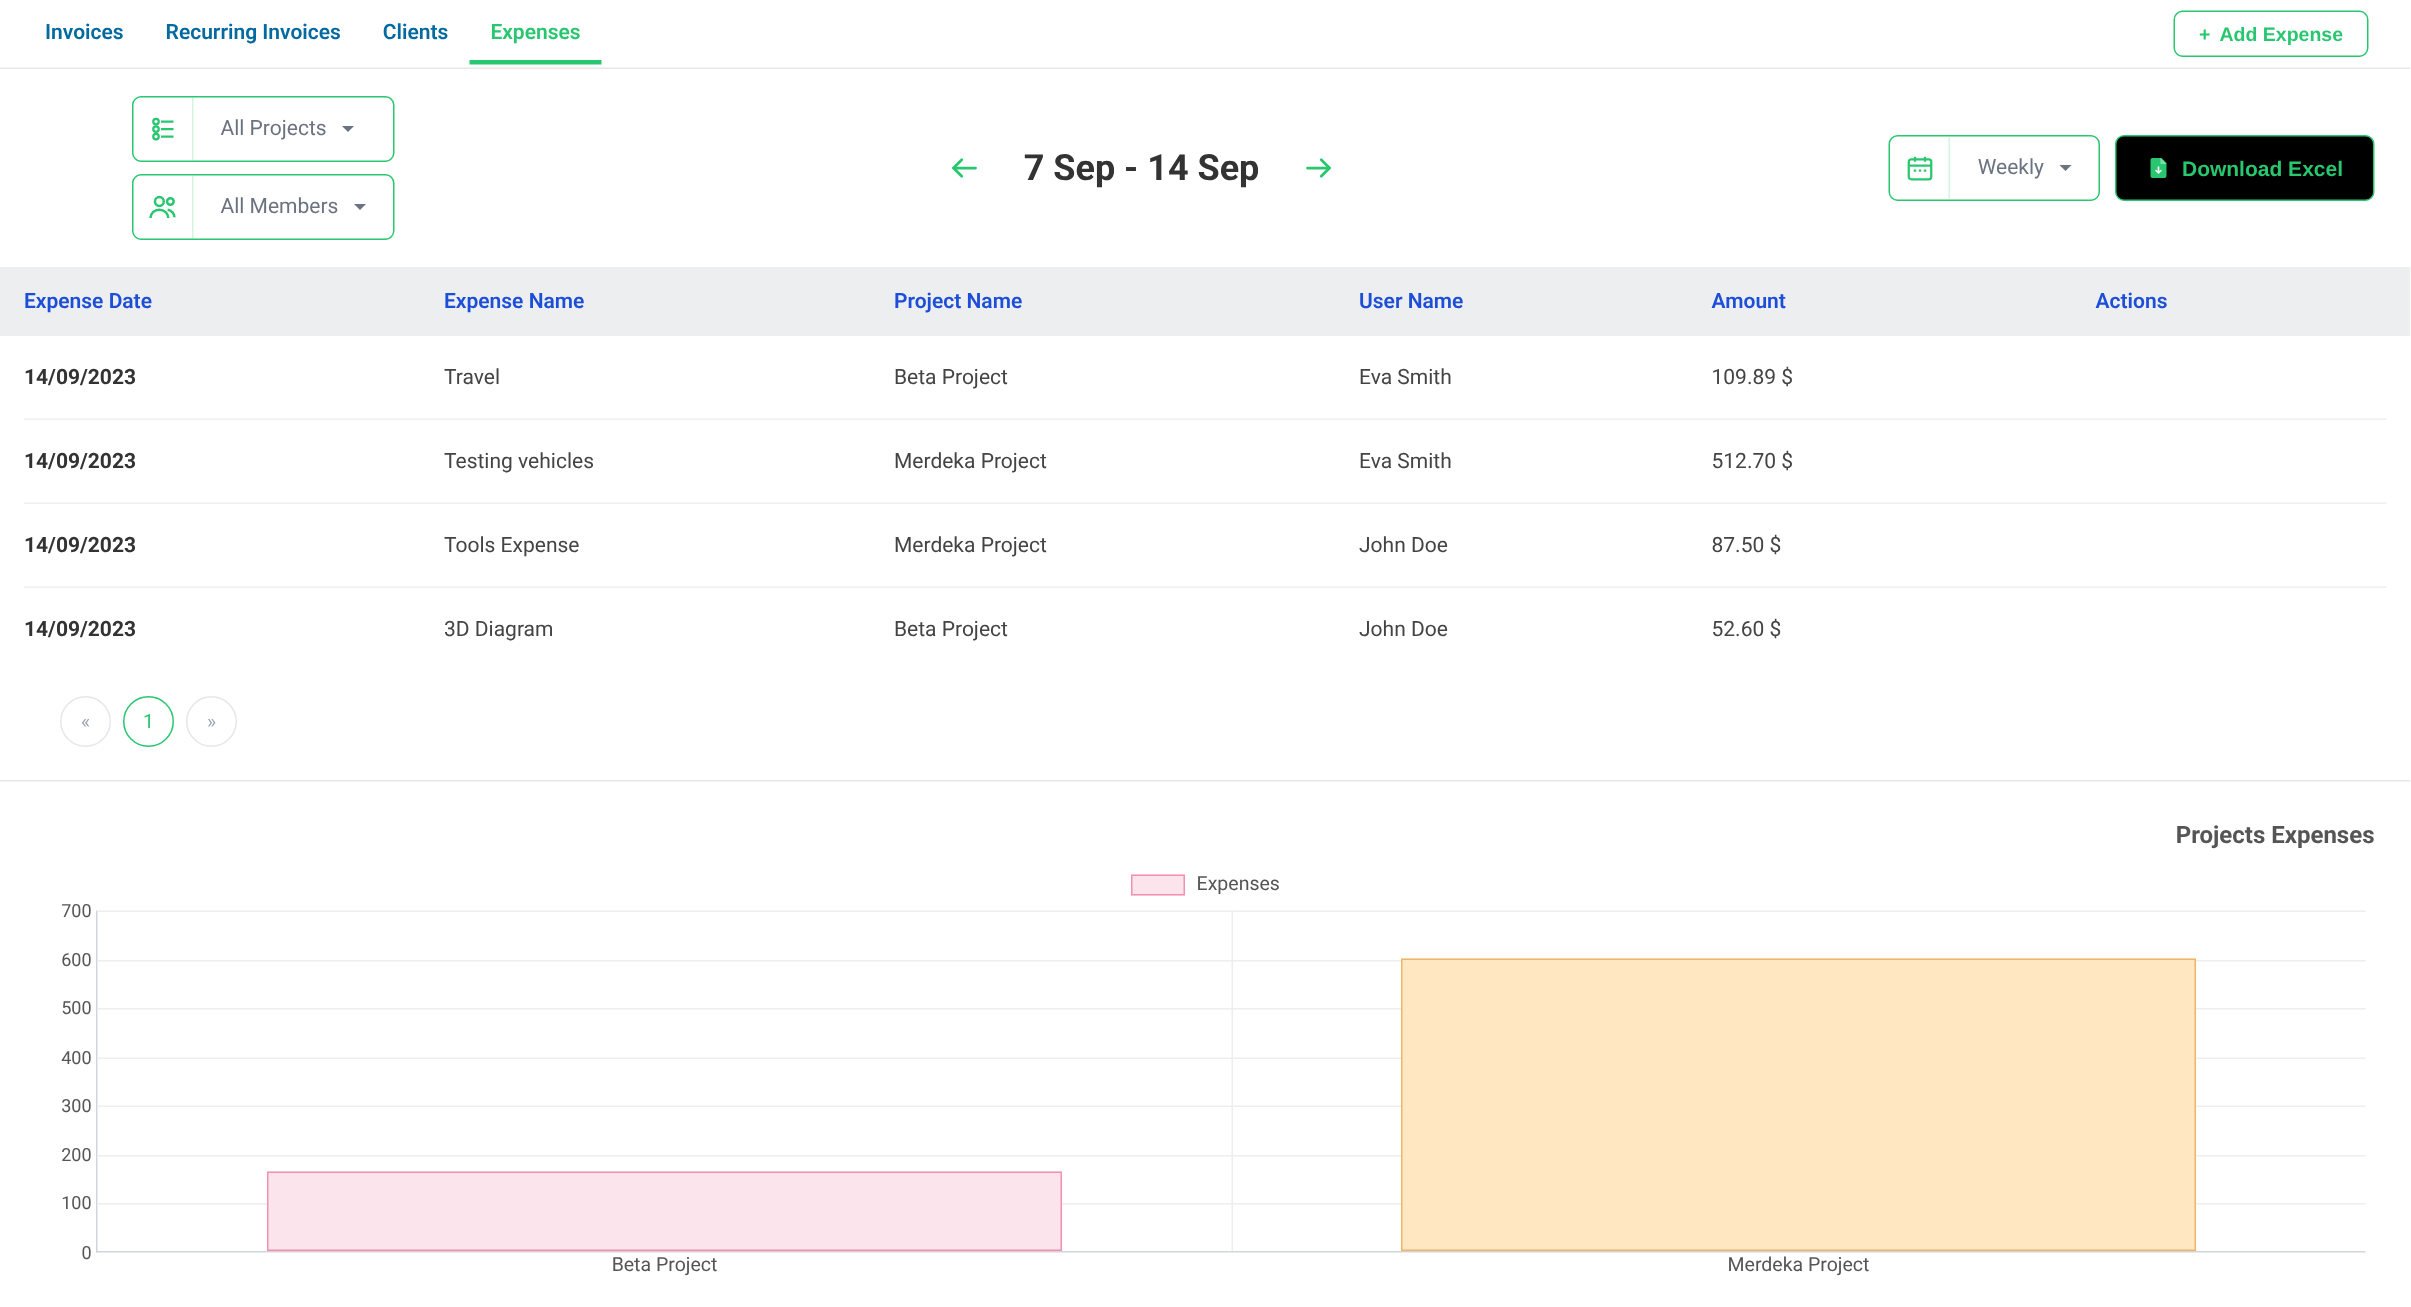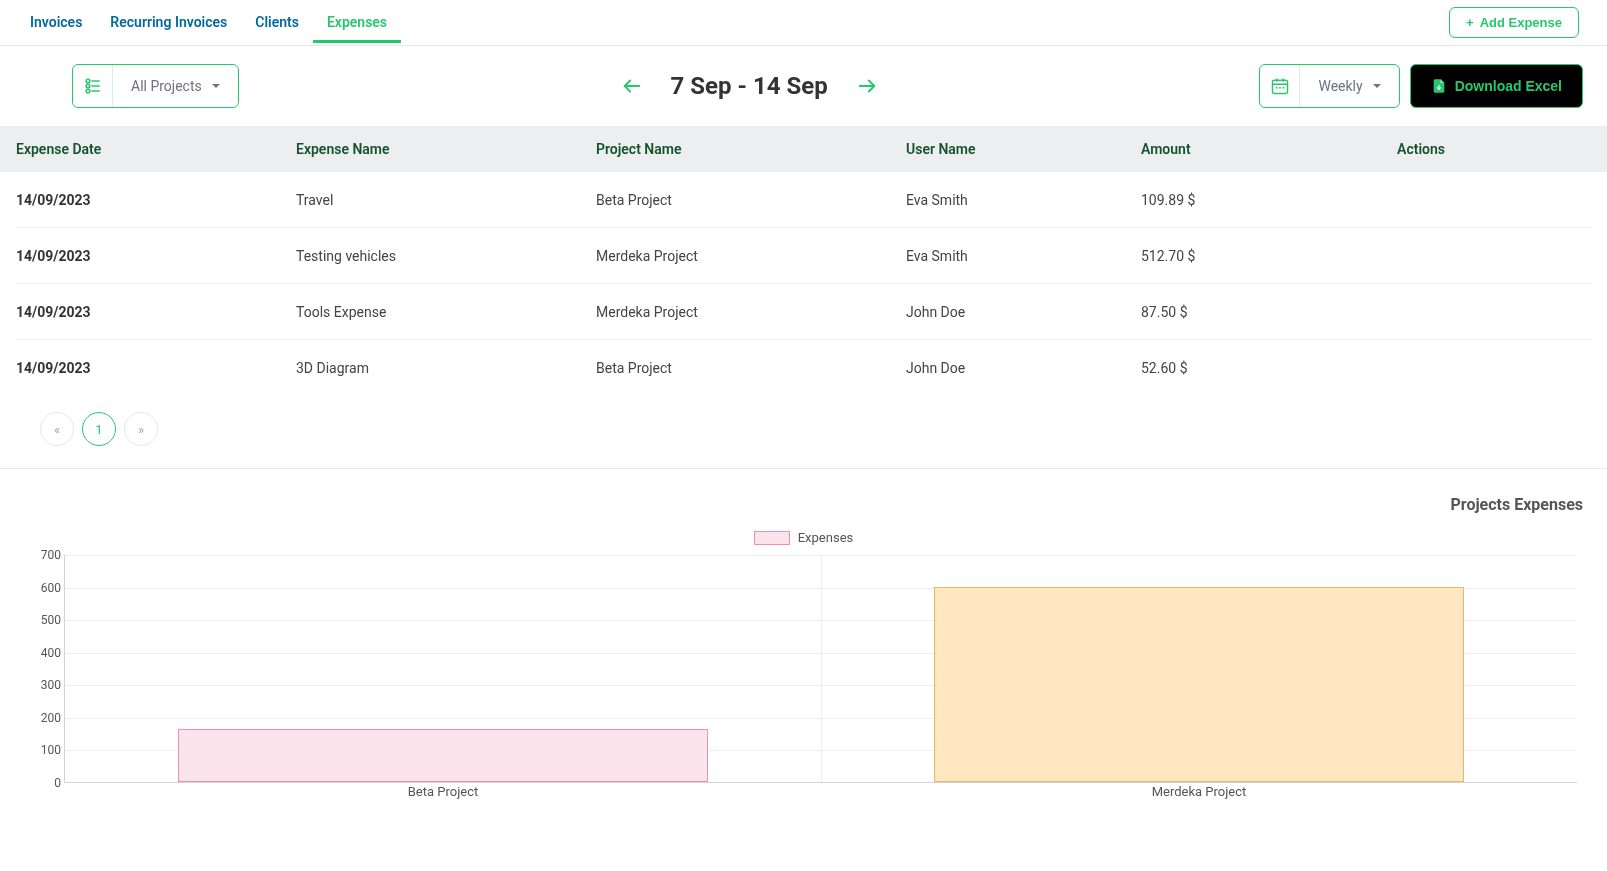--- a/index.html
+++ b/index.html
@@ -131,21 +131,21 @@
     height: 44px;
   }
 
   
   .table-header {
     display: grid;
     grid-template-columns: 280px 300px 310px 235px 200px 160px;
     background: #eceef0;
     font-size: 14px;
     font-weight: 600;
-    color: #14532d;
+    color: #1d4ed8;
     height: 46px;
     align-items: center;
     padding: 0 16px;
   }
   .th-actions { text-align: center; }
 
   .table-body { padding: 0 16px; }
   .row {
     display: grid;
     grid-template-columns: 280px 300px 310px 235px 200px 160px;
@@ -275,38 +275,52 @@
     <div class="tab">Clients</div>
     <div class="tab active">Expenses</div>
   </div>
   <button class="add-expense-btn">
     <span class="plus-ic">+</span>
     <span>Add Expense</span>
   </button>
 </div>
 
 <div class="toolbar">
-  <div style="display:flex; gap:8px; margin-left:48px;flex-direction:column;">
+  <div style="display:flex; gap:8px; margin-left:64px;flex-direction:column;">
     <div class="filter-box">
       <div class="filter-icon">
         <svg width="20" height="20" viewBox="0 0 24 24" fill="none" stroke="#28c76f" stroke-width="1.8">
           <circle cx="6" cy="6" r="2.2"></circle>
             <line x1="10" y1="6" x2="20" y2="6"></line>
           <circle cx="6" cy="12" r="2.2"></circle>
             <line x1="10" y1="12" x2="20" y2="12"></line>
           <circle cx="6" cy="18" r="2.2"></circle>
             <line x1="10" y1="18" x2="20" y2="18"></line>
         </svg>
       </div>
       <div class="filter-body">
         <span>All Projects</span>
         <span class="caret-down"></span>
       </div>
     </div>
 
+    <div class="filter-box">
+      <div class="filter-icon">
+        <svg width="22" height="22" viewBox="0 0 24 24" fill="none" stroke="#28c76f" stroke-width="1.8">
+          <circle cx="9" cy="8" r="3.2"></circle>
+            <path d="M2.5 20c0-3.4 3-6 6.5-6s6.5 2.6 6.5 6"></path>
+          <circle cx="17" cy="8" r="2.4"></circle>
+            <path d="M15 14c2.8.4 5 2.7 5 5.5"></path>
+        </svg>
+      </div>
+      <div class="filter-body">
+        <span>All Members</span>
+        <span class="caret-down"></span>
+      </div>
+    </div>
   </div>
 
   <div class="date-range-wrap">
     <span class="arrow-btn">
       <svg width="22" height="22" viewBox="0 0 24 24" fill="none" stroke="#28c76f" stroke-width="2" stroke-linecap="round" stroke-linejoin="round">
         <line x1="20" y1="12" x2="4" y2="12"></line>
           <polyline points="10 18 4 12 10 6"></polyline>
       </svg>
     </span>
     <span class="date-range">7 Sep - 14 Sep</span>

